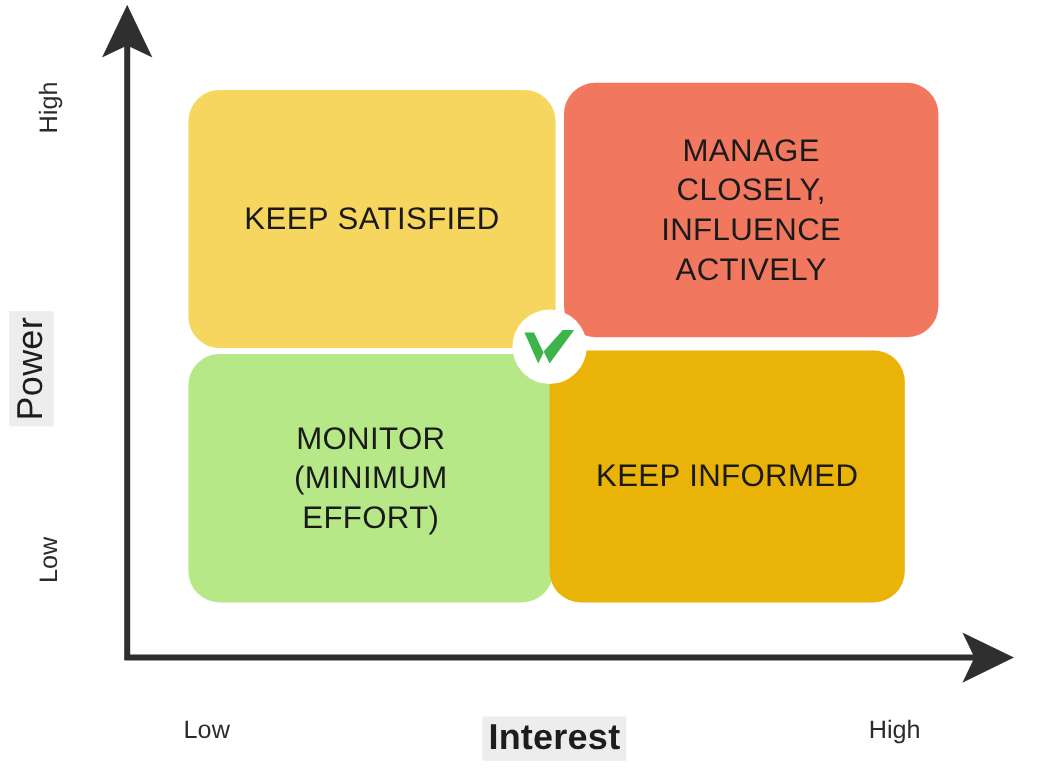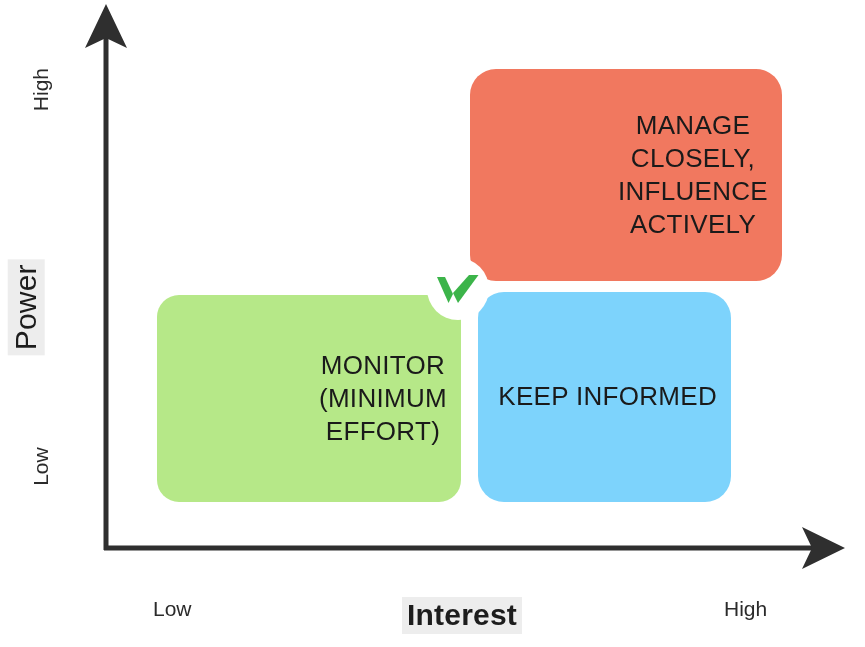--- a/index.html
+++ b/index.html
@@ -87,21 +87,21 @@
     left: 724px;
     top: 597px;
   }
 
   
   .quadrant {
     position: absolute;
     border-radius: 26px;
     display: flex;
     align-items: center;
-    justify-content: flex-end;
+    justify-content: center;
     text-align: center;
     color: #1a1a1a;
     font-size: 26px;
     line-height: 1.27;
     letter-spacing: 0.3px;
     padding: 8px 14px;
     white-space: pre-line;
   }
   #q-keep-satisfied {
     left: 157px;
@@ -116,28 +116,27 @@
     width: 312px;
     height: 212px;
     background: #f1785f;
   }
   #q-monitor {
     left: 157px;
     top: 295px;
     width: 304px;
     height: 207px;
     background: #b6e888;
-    border-radius: 22px;
   }
   #q-keep-informed {
-    left: 478px;
+    left: 458px;
     top: 292px;
-    width: 253px;
+    width: 296px;
     height: 210px;
-    background: #7dd3fc;
+    background: #eab308;
   }
 
   
   #center-badge {
     position: absolute;
     left: 427px;
     top: 258px;
     width: 62px;
     height: 62px;
     border-radius: 50%;
@@ -157,20 +156,23 @@
 
     <line x1="106" y1="550" x2="106" y2="30" stroke="#2f2f2f" stroke-width="5"></line>
 
     <path d="M 106 4 L 127 48 L 106 38 L 85 48 Z" fill="#2f2f2f"></path>
 
     <line x1="104" y1="548" x2="816" y2="548" stroke="#2f2f2f" stroke-width="5"></line>
 
     <path d="M 845 548 L 802 569 L 812 548 L 802 527 Z" fill="#2f2f2f"></path>
   </svg>
 
+  <div class="quadrant" id="q-keep-satisfied">
+    <span>KEEP SATISFIED</span>
+  </div>
 
   <div class="quadrant" id="q-manage-closely">
     <span>MANAGE
 CLOSELY,
 INFLUENCE
 ACTIVELY</span>
   </div>
 
   <div class="quadrant" id="q-monitor">
     <span>MONITOR

